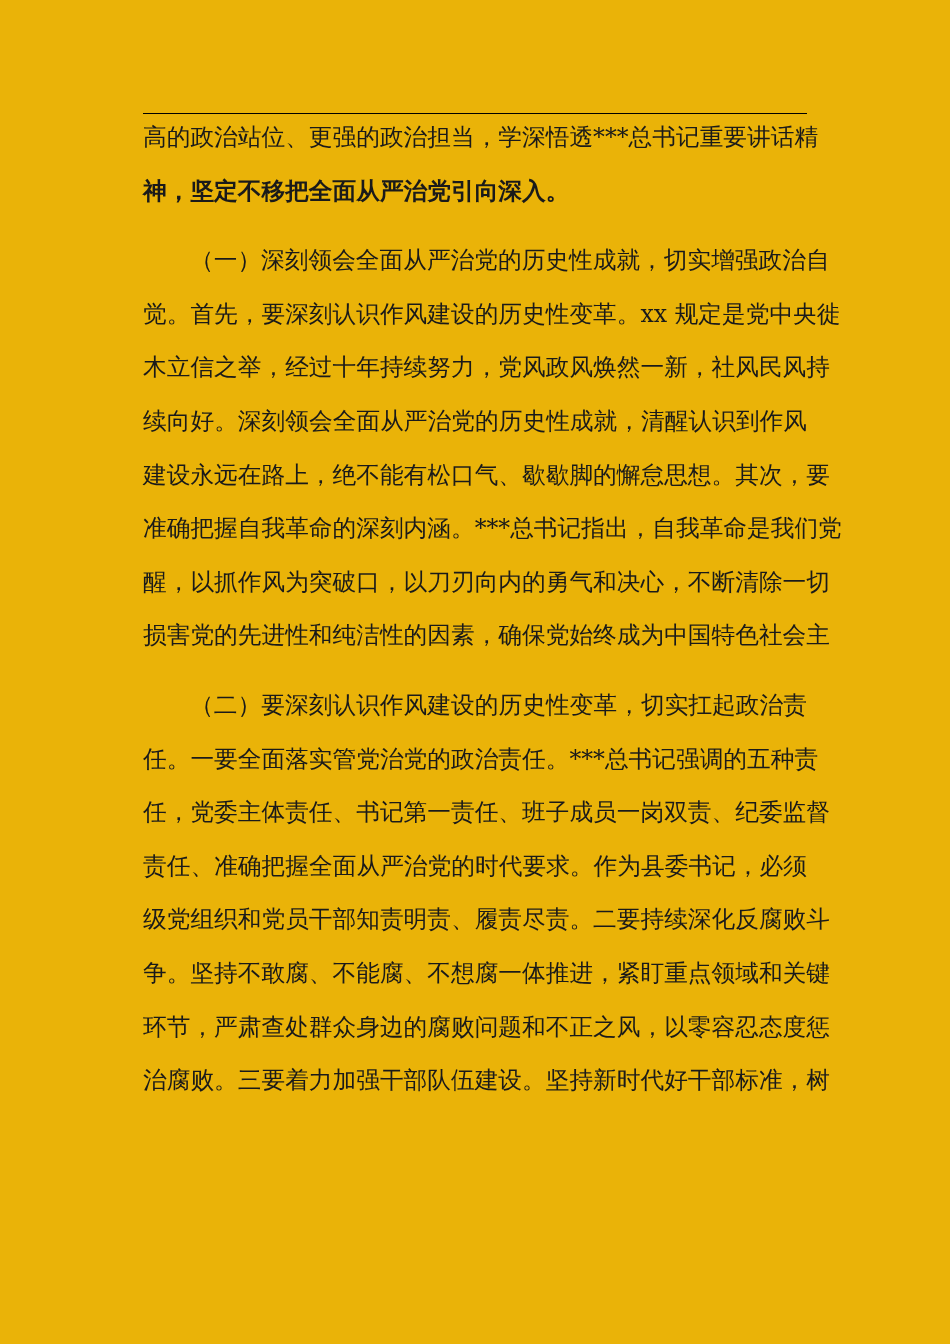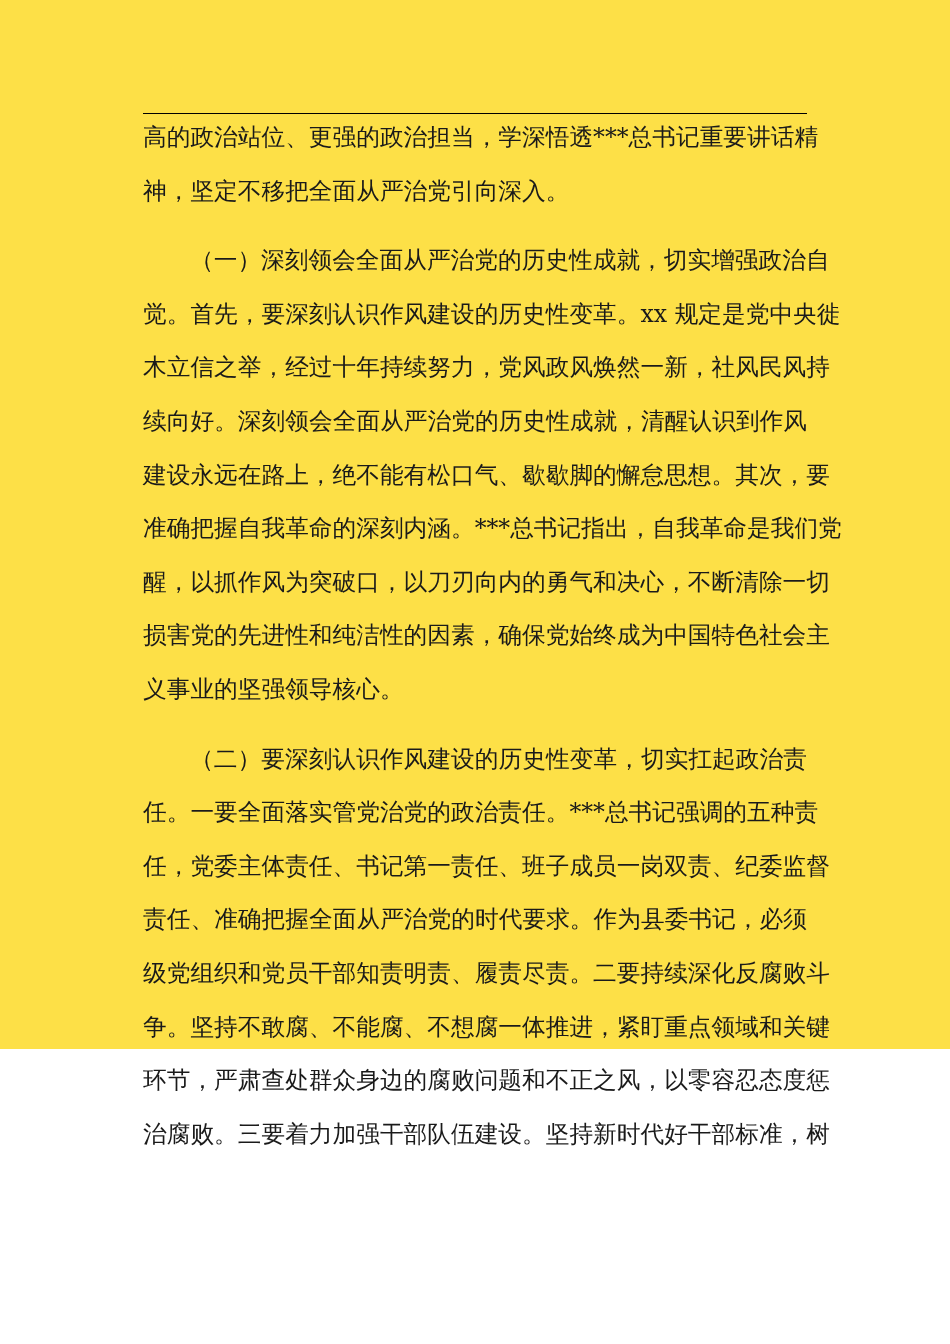--- a/index.html
+++ b/index.html
@@ -1,46 +1,45 @@
 <!DOCTYPE html>
 <html><head>
 <meta charset="utf-8">
 <style>
   html, body { margin: 0; padding: 0; background: #ffffff; }
   body { width: 950px; height: 1344px; position: relative; overflow: hidden; }
-  .page { position: absolute; left: 0; top: 0; width: 950px; height: 1049px; background: #fde047; }
+  .page { position: absolute; left: 0; top: 0; width: 950px; height: 1344px; background: #eab308; }
   .header-rule { position: absolute; left: 143px; top: 113px; width: 664px; height: 0; border-top: 1.5px solid #000000; }
   .body-text { position: absolute; left: 143px; top: 117px; width: 664px; }
   .line {
     height: 53.6px; line-height: 40px;
     font-family: "DejaVu Serif", "Liberation Serif", serif;
     font-size: 23.7px; color: #1a1a1a;
     white-space: nowrap; text-align: justify; text-align-last: justify;
     letter-spacing: 0px;
   }
-  .line.last { text-align-last: left; }
+  .line.last { text-align-last: left; font-weight: bold; }
   .line.indent { padding-left: 47px; margin-top: 16px; }
 </style>
 </head>
 <body>
 
 <div class="page">
   <div class="header-rule"></div>
   <div class="body-text">
     <div class="line">高的政治站位、更强的政治担当，学深悟透***总书记重要讲话精</div>
     <div class="line last">神，坚定不移把全面从严治党引向深入。</div>
     <div class="line indent">（一）深刻领会全面从严治党的历史性成就，切实增强政治自</div>
     <div class="line">觉。首先，要深刻认识作风建设的历史性变革。xx 规定是党中央徙</div>
     <div class="line">木立信之举，经过十年持续努力，党风政风焕然一新，社风民风持</div>
     <div class="line">续向好。深刻领会全面从严治党的历史性成就，清醒认识到作风</div>
     <div class="line">建设永远在路上，绝不能有松口气、歇歇脚的懈怠思想。其次，要</div>
     <div class="line">准确把握自我革命的深刻内涵。***总书记指出，自我革命是我们党</div>
     <div class="line">醒，以抓作风为突破口，以刀刃向内的勇气和决心，不断清除一切</div>
     <div class="line">损害党的先进性和纯洁性的因素，确保党始终成为中国特色社会主</div>
-    <div class="line last">义事业的坚强领导核心。</div>
     <div class="line indent">（二）要深刻认识作风建设的历史性变革，切实扛起政治责</div>
     <div class="line">任。一要全面落实管党治党的政治责任。***总书记强调的五种责</div>
     <div class="line">任，党委主体责任、书记第一责任、班子成员一岗双责、纪委监督</div>
     <div class="line">责任、准确把握全面从严治党的时代要求。作为县委书记，必须</div>
     <div class="line">级党组织和党员干部知责明责、履责尽责。二要持续深化反腐败斗</div>
     <div class="line">争。坚持不敢腐、不能腐、不想腐一体推进，紧盯重点领域和关键</div>
     <div class="line">环节，严肃查处群众身边的腐败问题和不正之风，以零容忍态度惩</div>
     <div class="line">治腐败。三要着力加强干部队伍建设。坚持新时代好干部标准，树</div>
   </div>
 </div>

